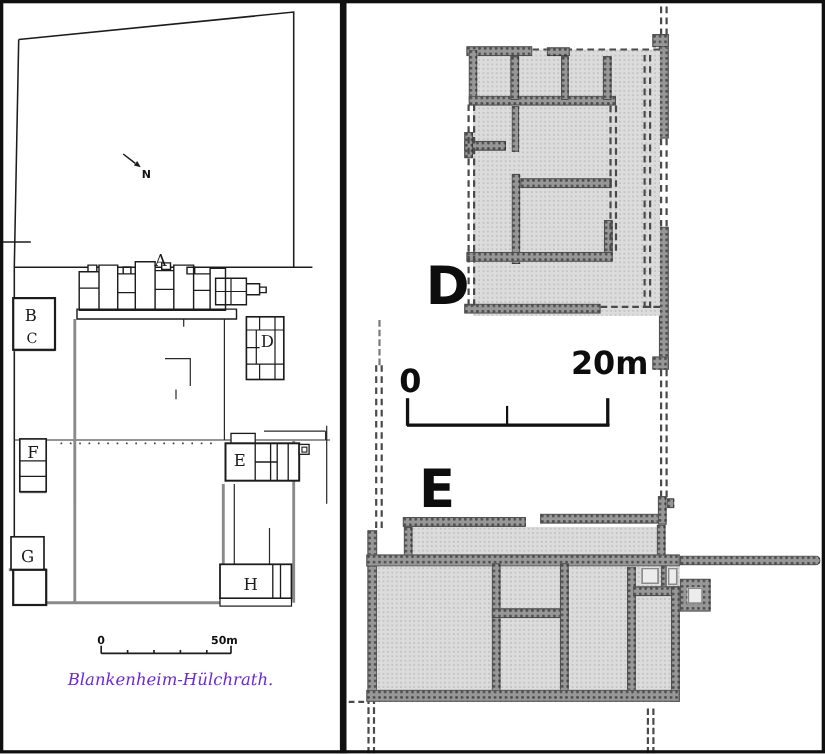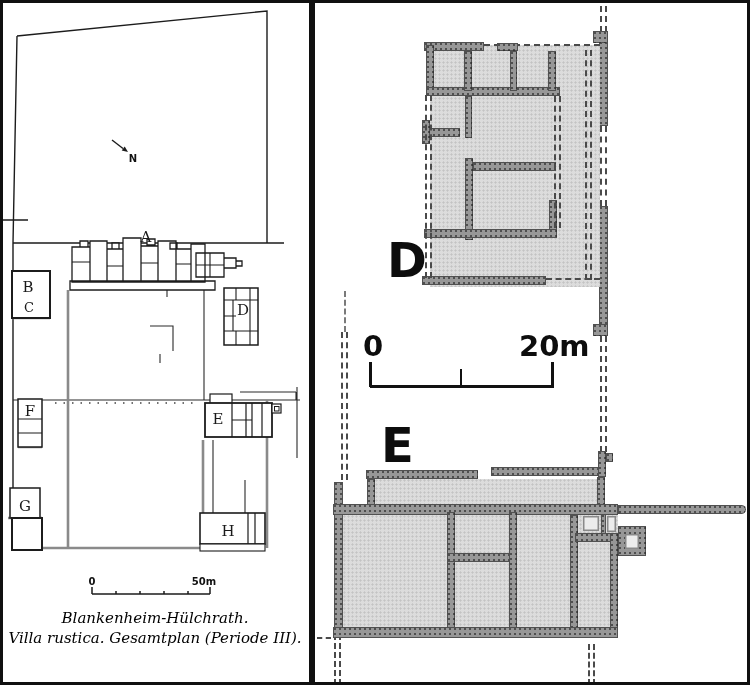--- a/index.html
+++ b/index.html
@@ -9,21 +9,21 @@
   #divider{position:absolute;left:309px;top:0;width:6px;height:685px;background:#101010;z-index:40;}
 
   
   #siteplan{position:absolute;left:0;top:0;}
   .pl{font-family:"DejaVu Serif",serif;font-size:15px;fill:#1a1a1a;}
   .pl-sm{font-family:"DejaVu Serif",serif;font-size:13px;fill:#1a1a1a;}
   .nlab{font-family:"DejaVu Sans",sans-serif;font-weight:700;font-size:10px;fill:#111;}
   .snum{font-family:"DejaVu Sans",sans-serif;font-weight:700;font-size:10px;fill:#111;}
   #caption{position:absolute;left:2px;top:608px;width:306px;text-align:center;
            font-family:"DejaVu Serif",serif;font-style:italic;font-size:15px;
-           line-height:20px;color:#000000;z-index:10;}
+           line-height:20px;color:#6d28d9;z-index:10;}
 
   
   #rightPanel{position:absolute;left:316px;top:0;width:434px;height:685px;background:#fff;}
   #rightPanel > div{position:absolute;}
   .w{background-color:#979797;
      background-image:radial-gradient(circle at 2px 2px,#4f4f4f 1px,rgba(0,0,0,0) 1.5px);
      background-size:5px 5px;
      box-shadow:inset 0 0 0 1px rgba(35,35,35,.6);}
   .l{background-color:#dcdcdc;
      background-image:radial-gradient(circle at 1.5px 1.5px,#c3c3c3 .9px,rgba(0,0,0,0) 1.2px);
@@ -112,21 +112,20 @@
 
     <g>
       <path d="M92,594 H210 M92,587 V594 M210,587 V594 M116,591 V594 M140,591 V594 M164,591 V594 M188,591 V594" fill="none" stroke="#1c1c1c" stroke-width="1.5"></path>
       <text class="snum" x="92" y="585" text-anchor="middle">0</text>
       <text class="snum" x="204" y="585" text-anchor="middle">50m</text>
     </g>
   </svg>
 
   <div id="caption">
     <div>Blankenheim-Hülchrath.</div>
-    <div>Villa rustica. Gesamtplan (Periode III).</div>
   </div>
 
   <div id="rightPanel">
 
     <div class="ddv" style="left:284px;top:6px;height:26px;"></div>
     <div class="w" style="left:283px;top:31px;width:9px;height:95px;"></div>
     <div class="w" style="left:277px;top:31px;width:15px;height:12px;"></div>
     <div class="ddv" style="left:284px;top:126px;height:80px;"></div>
     <div class="w" style="left:283px;top:206px;width:9px;height:130px;"></div>
     <div class="w" style="left:277px;top:324px;width:15px;height:12px;"></div>
@@ -149,21 +148,21 @@
     <div class="w" style="left:233px;top:200px;width:8px;height:31px;"></div>
     <div class="w" style="left:108px;top:229px;width:133px;height:9px;"></div>
     <div class="w" style="left:106px;top:276px;width:124px;height:9px;"></div>
     <div class="dh" style="left:230px;top:278px;width:54px;"></div>
     <div class="ddv" style="left:109px;top:95px;height:183px;"></div>
     <div class="ddv" style="left:238px;top:96px;height:132px;"></div>
     <div class="ddv" style="left:269px;top:50px;height:230px;"></div>
     <div class="biglabel" style="left:71px;top:236px;">D</div>
 
     <div class="scalenum" style="left:47px;top:332px;">0</div>
-    <div class="scalenum" style="left:203px;top:332px;">20m</div>
+    <div class="scalenum" style="left:203px;top:316px;">20m</div>
     <div class="bar" style="left:54px;top:385px;width:184px;height:3px;"></div>
     <div class="bar" style="left:53px;top:362px;width:3px;height:25px;"></div>
     <div class="bar" style="left:235px;top:362px;width:3px;height:25px;"></div>
     <div class="bar" style="left:144px;top:369px;width:2px;height:18px;"></div>
 
     <div class="sdv" style="left:28px;top:291px;height:41px;"></div>
     <div class="ddv" style="left:25px;top:332px;height:148px;"></div>
     <div class="ddv" style="left:18px;top:634px;height:51px;"></div>
     <div class="dh" style="left:1px;top:637px;width:14px;"></div>
 

